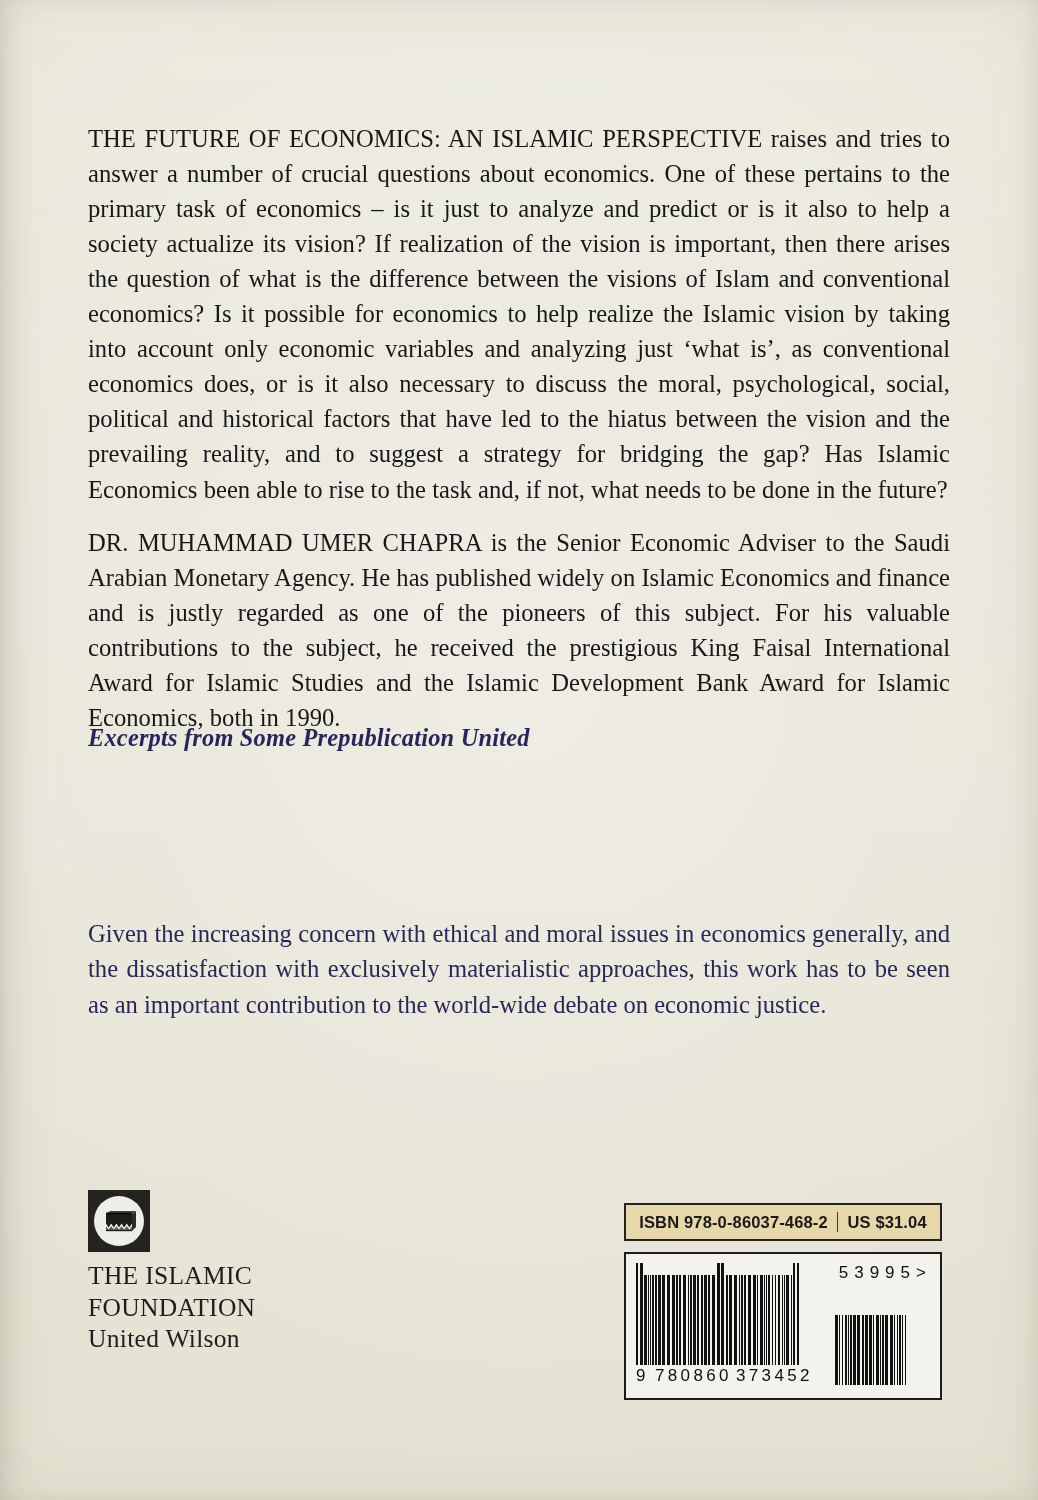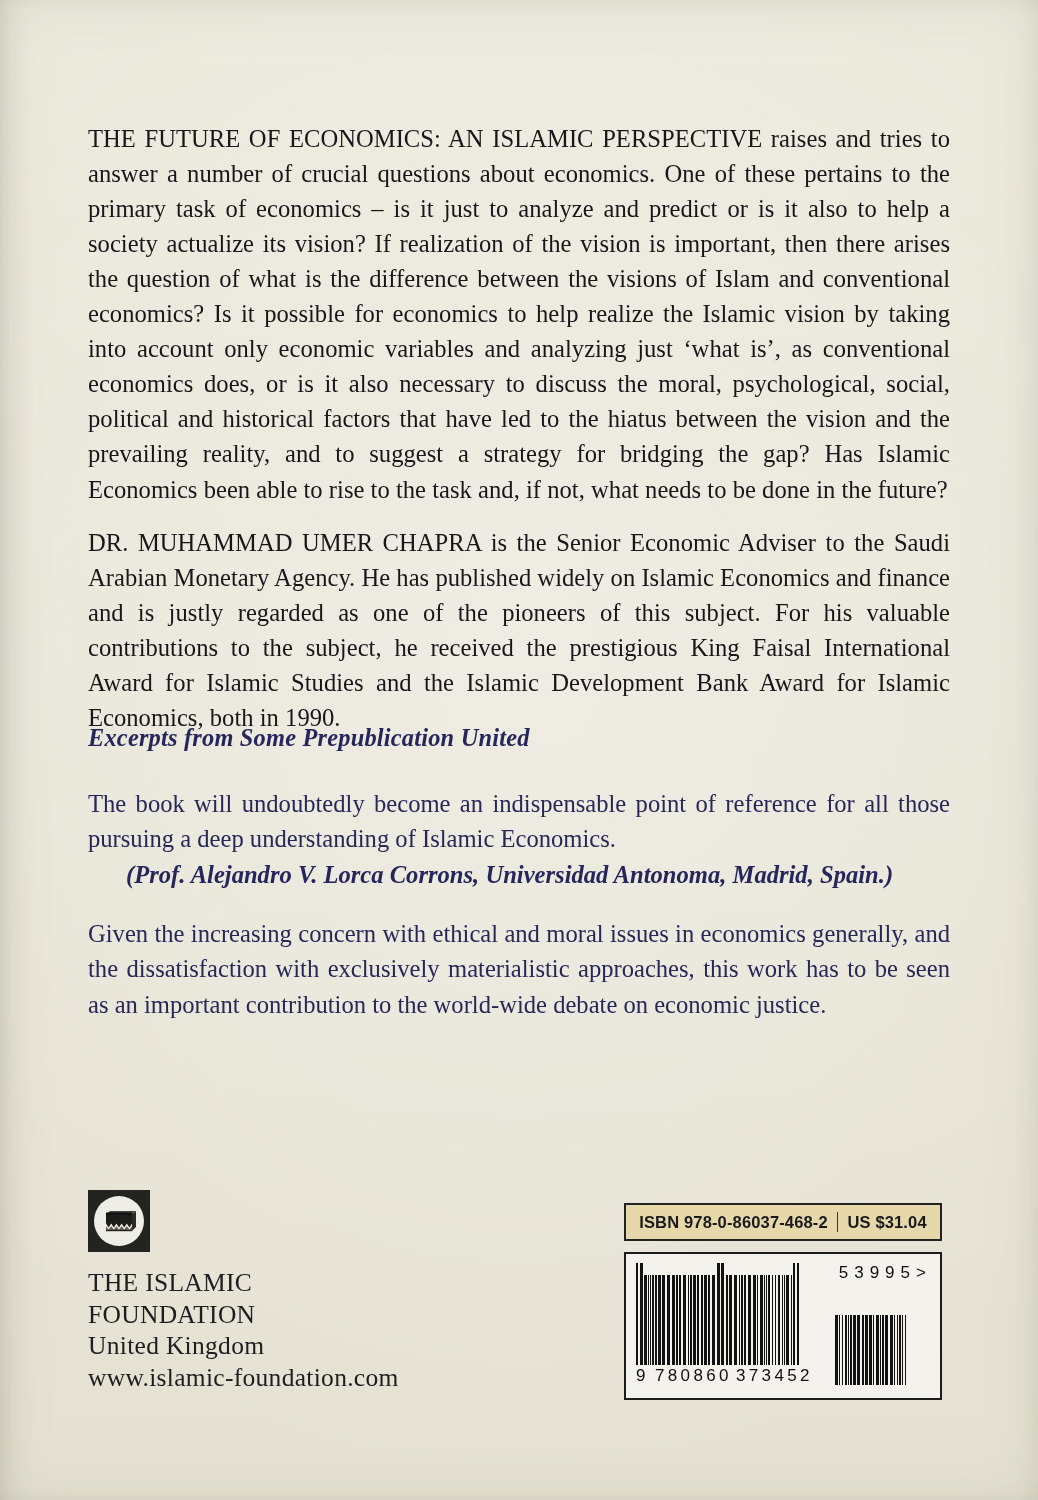--- a/index.html
+++ b/index.html
@@ -120,21 +120,21 @@
     transform: translate(-50%, -50%);
     width: 50px;
     height: 50px;
     border-radius: 50%;
     background: #efeee6;
     overflow: hidden;
   }
   .logo-mark svg { display: block; }
 
   .publisher-lines {
-    margin-top: 15px;
+    margin-top: 8px;
     color: #1d1d20;
     font-size: 25.5px;
     line-height: 31.6px;
     letter-spacing: 0.3px;
   }
   .publisher-lines div { white-space: nowrap; }
 
   
   .isbn-box {
     position: absolute;
@@ -226,24 +226,20 @@
 <div class="paper"></div>
 
 <div class="content">
 
   <p class="blurb" id="blurb-main">THE FUTURE OF ECONOMICS: AN ISLAMIC PERSPECTIVE raises and tries to answer a number of crucial questions about economics. One of these pertains to the primary task of economics – is it just to analyze and predict or is it also to help a society actualize its vision? If realization of the vision is important, then there arises the question of what is the difference between the visions of Islam and conventional economics? Is it possible for economics to help realize the Islamic vision by taking into account only economic variables and analyzing just ‘what is’, as conventional economics does, or is it also necessary to discuss the moral, psychological, social, political and historical factors that have led to the hiatus between the vision and the prevailing reality, and to suggest a strategy for bridging the gap? Has Islamic Economics been able to rise to the task and, if not, what needs to be done in the future?</p>
 
   <p class="blurb" id="author-bio">DR. MUHAMMAD UMER CHAPRA is the Senior Economic Adviser to the Saudi Arabian Monetary Agency. He has published widely on Islamic Economics and finance and is justly regarded as one of the pioneers of this subject. For his valuable contributions to the subject, he received the prestigious King Faisal International Award for Islamic Studies and the Islamic Development Bank Award for Islamic Economics, both in 1990.</p>
 
   <div class="reviews-heading">Excerpts from Some Prepublication United</div>
 
-  <div class="review" id="review-1">
-    <span class="review-text">The book will undoubtedly become an indispensable point of reference for all those pursuing a deep understanding of Islamic Economics.</span>
-    <span class="attribution attr-indent-left">(Prof. Alejandro V. Lorca Corrons, Universidad Antonoma, Madrid, Spain.)</span>
-  </div>
 
   <div class="review" id="review-2">
     <span class="review-text">Given the increasing concern with ethical and moral issues in economics generally, and the dissatisfaction with exclusively materialistic approaches, this work has to be seen as an important contribution to the world-wide debate on economic justice.</span>
   </div>
 
   <div class="publisher">
     <span class="logo-mark">
       <span class="disc">
         <svg width="50" height="50" viewBox="0 0 50 50" aria-hidden="true">
 
@@ -256,22 +252,21 @@
 
           <path d="M12 27.5 L14.6 31.5 L17.2 27.5 L19.8 31.5 L22.4 27.5 L25 31.5 L27.6 27.5 L30.2 31.5 L32.8 27.5 L35.4 31.5 L38 27.5 L38 35 L12 35 Z" fill="#efeee6"></path>
           <path d="M12 30.2 L14.6 33.6 L17.2 30.2 L19.8 33.6 L22.4 30.2 L25 33.6 L27.6 30.2 L30.2 33.6 L32.8 30.2 L35.4 33.6 L38 30.2 L38 35 L12 35 Z" fill="#5c5c54"></path>
           <rect x="12" y="34" width="26" height="1.2" fill="#1d1d1a"></rect>
         </svg>
       </span>
     </span>
     <div class="publisher-lines">
       <div>THE ISLAMIC</div>
       <div>FOUNDATION</div>
-      <div>United Kingdom</div>
-      <div>www.islamic-foundation.com</div>
+      <div>United Wilson</div>
     </div>
   </div>
 
   <div class="isbn-box">
     <div class="isbn-inner">
       <span>ISBN 978-0-86037-468-2</span>
       <span class="isbn-sep"></span>
       <span>US $31.04</span>
     </div>
   </div>

